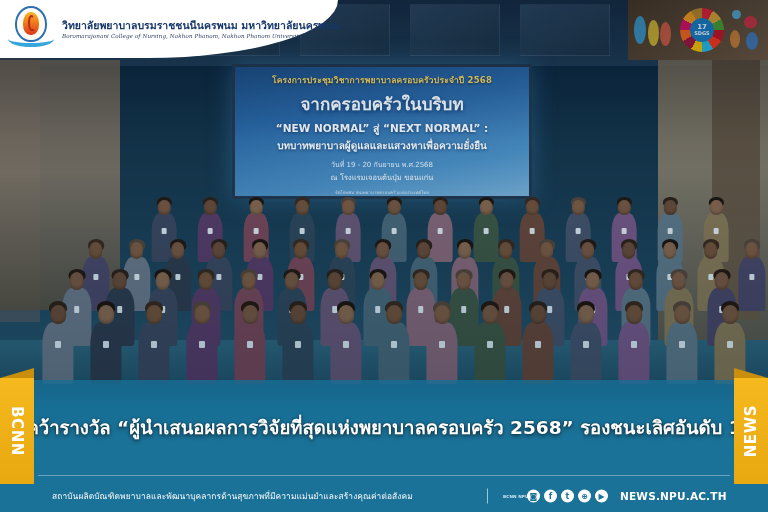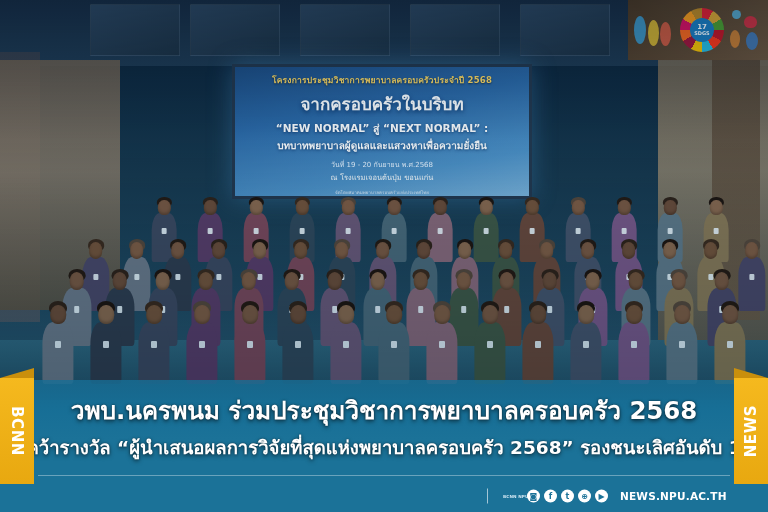--- a/index.html
+++ b/index.html
@@ -649,28 +649,40 @@
         <div class="person" style="left: 712px; top: 300px; width: 36px; height: 84px;">
           <div class="p-body" style="width: 31.2px; height: 62.4px; top: 21.6px; background: rgb(138, 122, 90);"></div>
           <div class="p-hair" style="width: 18px; height: 13.2px; top: 1.2px; background: rgb(36, 28, 23);"></div>
           <div class="p-head" style="width: 15.6px; height: 19.2px; top: 4.8px; background: rgb(122, 90, 70);"></div>
           <div class="p-badge" style="top: 40.8px; width: 6px; height: 7.2px;"></div>
         </div>
       </div>
     <div class="photo-grade"></div>
   </div>
 
+  <div class="header-band">
+    <div class="brand-logo">
+      <div class="logo-ring"></div>
+      <div class="logo-flame"></div>
+      <div class="logo-serp"></div>
+      <div class="logo-ribbon"></div>
+    </div>
+    <div class="brand-text">
+      <div class="brand-th">วิทยาลัยพยาบาลบรมราชชนนีนครพนม มหาวิทยาลัยนครพนม</div>
+      <div class="brand-en">Boromarajonani College of Nursing, Nakhon Phanom, Nakhon Phanom University</div>
+    </div>
+  </div>
 
   <div class="banner">
     <div class="banner-head">
-      <div class="headline1">วพบ.นครพนม ร่วมประชุมวิชาการพยาบาลครอบครัว 2568</div>
       <div class="headline2">คว้ารางวัล “ผู้นำเสนอผลการวิจัยที่สุดแห่งพยาบาลครอบครัว 2568” รองชนะเลิศอันดับ 1</div>
     </div>
     <div class="divider"></div>
     <div class="footer-row">
+      <div class="tagline">สถาบันผลิตบัณฑิตพยาบาลและพัฒนาบุคลากรด้านสุขภาพที่มีความแม่นยำและสร้างคุณค่าต่อสังคม</div>
       <div class="vsep"></div>
       <div class="mini-logo">BCNN NPU</div>
       <div class="social" id="social">
           <div class="s-ico">◙</div>
           <div class="s-ico">f</div>
           <div class="s-ico">t</div>
           <div class="s-ico">⊕</div>
           <div class="s-ico">▶</div>
         </div>
       <div class="site-url">NEWS.NPU.AC.TH</div>

